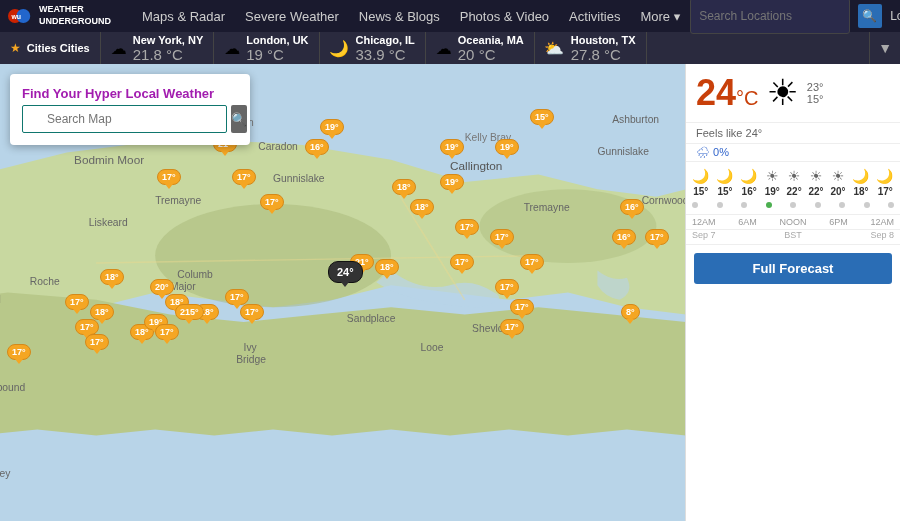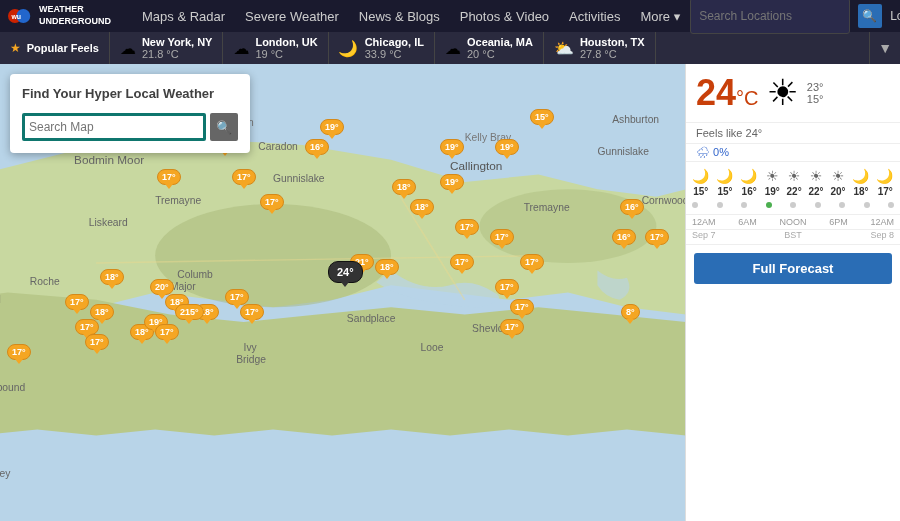--- a/index.html
+++ b/index.html
@@ -91,21 +91,21 @@
       gap: 6px;
       border-right: 1px solid #444;
       cursor: pointer;
       min-width: 0;
       flex-shrink: 0;
     }
     .city-tab .star { color: #f5a623; font-size: 12px; }
     .city-tab .tab-weather-icon { font-size: 16px; }
     .city-tab .tab-info { display: flex; flex-direction: column; }
     .city-tab .tab-name { color: white; font-size: 11px; font-weight: bold; }
-    .city-tab .tab-temp { color: #aaa; font-size: 11px; }
+    .city-tab .tab-temp { color: #aaa; font-size: 15px; }
     .tab-arrow {
       background: #2a2a3e;
       border: none;
       color: #aaa;
       padding: 0 8px;
       cursor: pointer;
       font-size: 14px;
       margin-left: auto;
       border-left: 1px solid #444;
     }
@@ -125,31 +125,31 @@
       top: 10px;
       left: 10px;
       z-index: 10;
       background: white;
       border-radius: 4px;
       padding: 12px;
       box-shadow: 0 2px 8px rgba(0,0,0,0.3);
     }
     #left-panel h3 {
       font-size: 13px;
-      color: #404040;
-      margin-bottom: 12px;
+      color: #a21caf;
+      margin-bottom: 4px;
     }
     #search-map-container {
       display: flex;
       gap: 4px;
     }
     #search-map-input {
       flex: 1;
-      border: 3px solid #0f766e;
-      padding: 4px 4px;
+      border: 1px solid #0f766e;
+      padding: 4px 24px;
       font-size: 12px;
       border-radius: 2px;
     }
     #search-map-btn {
       background: #666;
       border: none;
       color: white;
       width: 28px;
       height: 28px;
       cursor: pointer;
@@ -365,21 +365,21 @@
       <button id="search-locations-btn">🔍</button>
       <span id="login-link">Log in | Join</span>
 
     </div>
   </div>
 
   <div id="city-tabs">
     <div class="city-tab">
       <span class="star">★</span>
       <div class="tab-info">
-        <span class="tab-name">Popular Feels</span>
+        <span class="tab-name">Cities Cities</span>
       </div>
     </div>
     <div class="city-tab">
       <span class="tab-weather-icon">☁</span>
       <div class="tab-info">
         <span class="tab-name">New York, NY</span>
         <span class="tab-temp">21.8 °C</span>
       </div>
     </div>
     <div class="city-tab">

